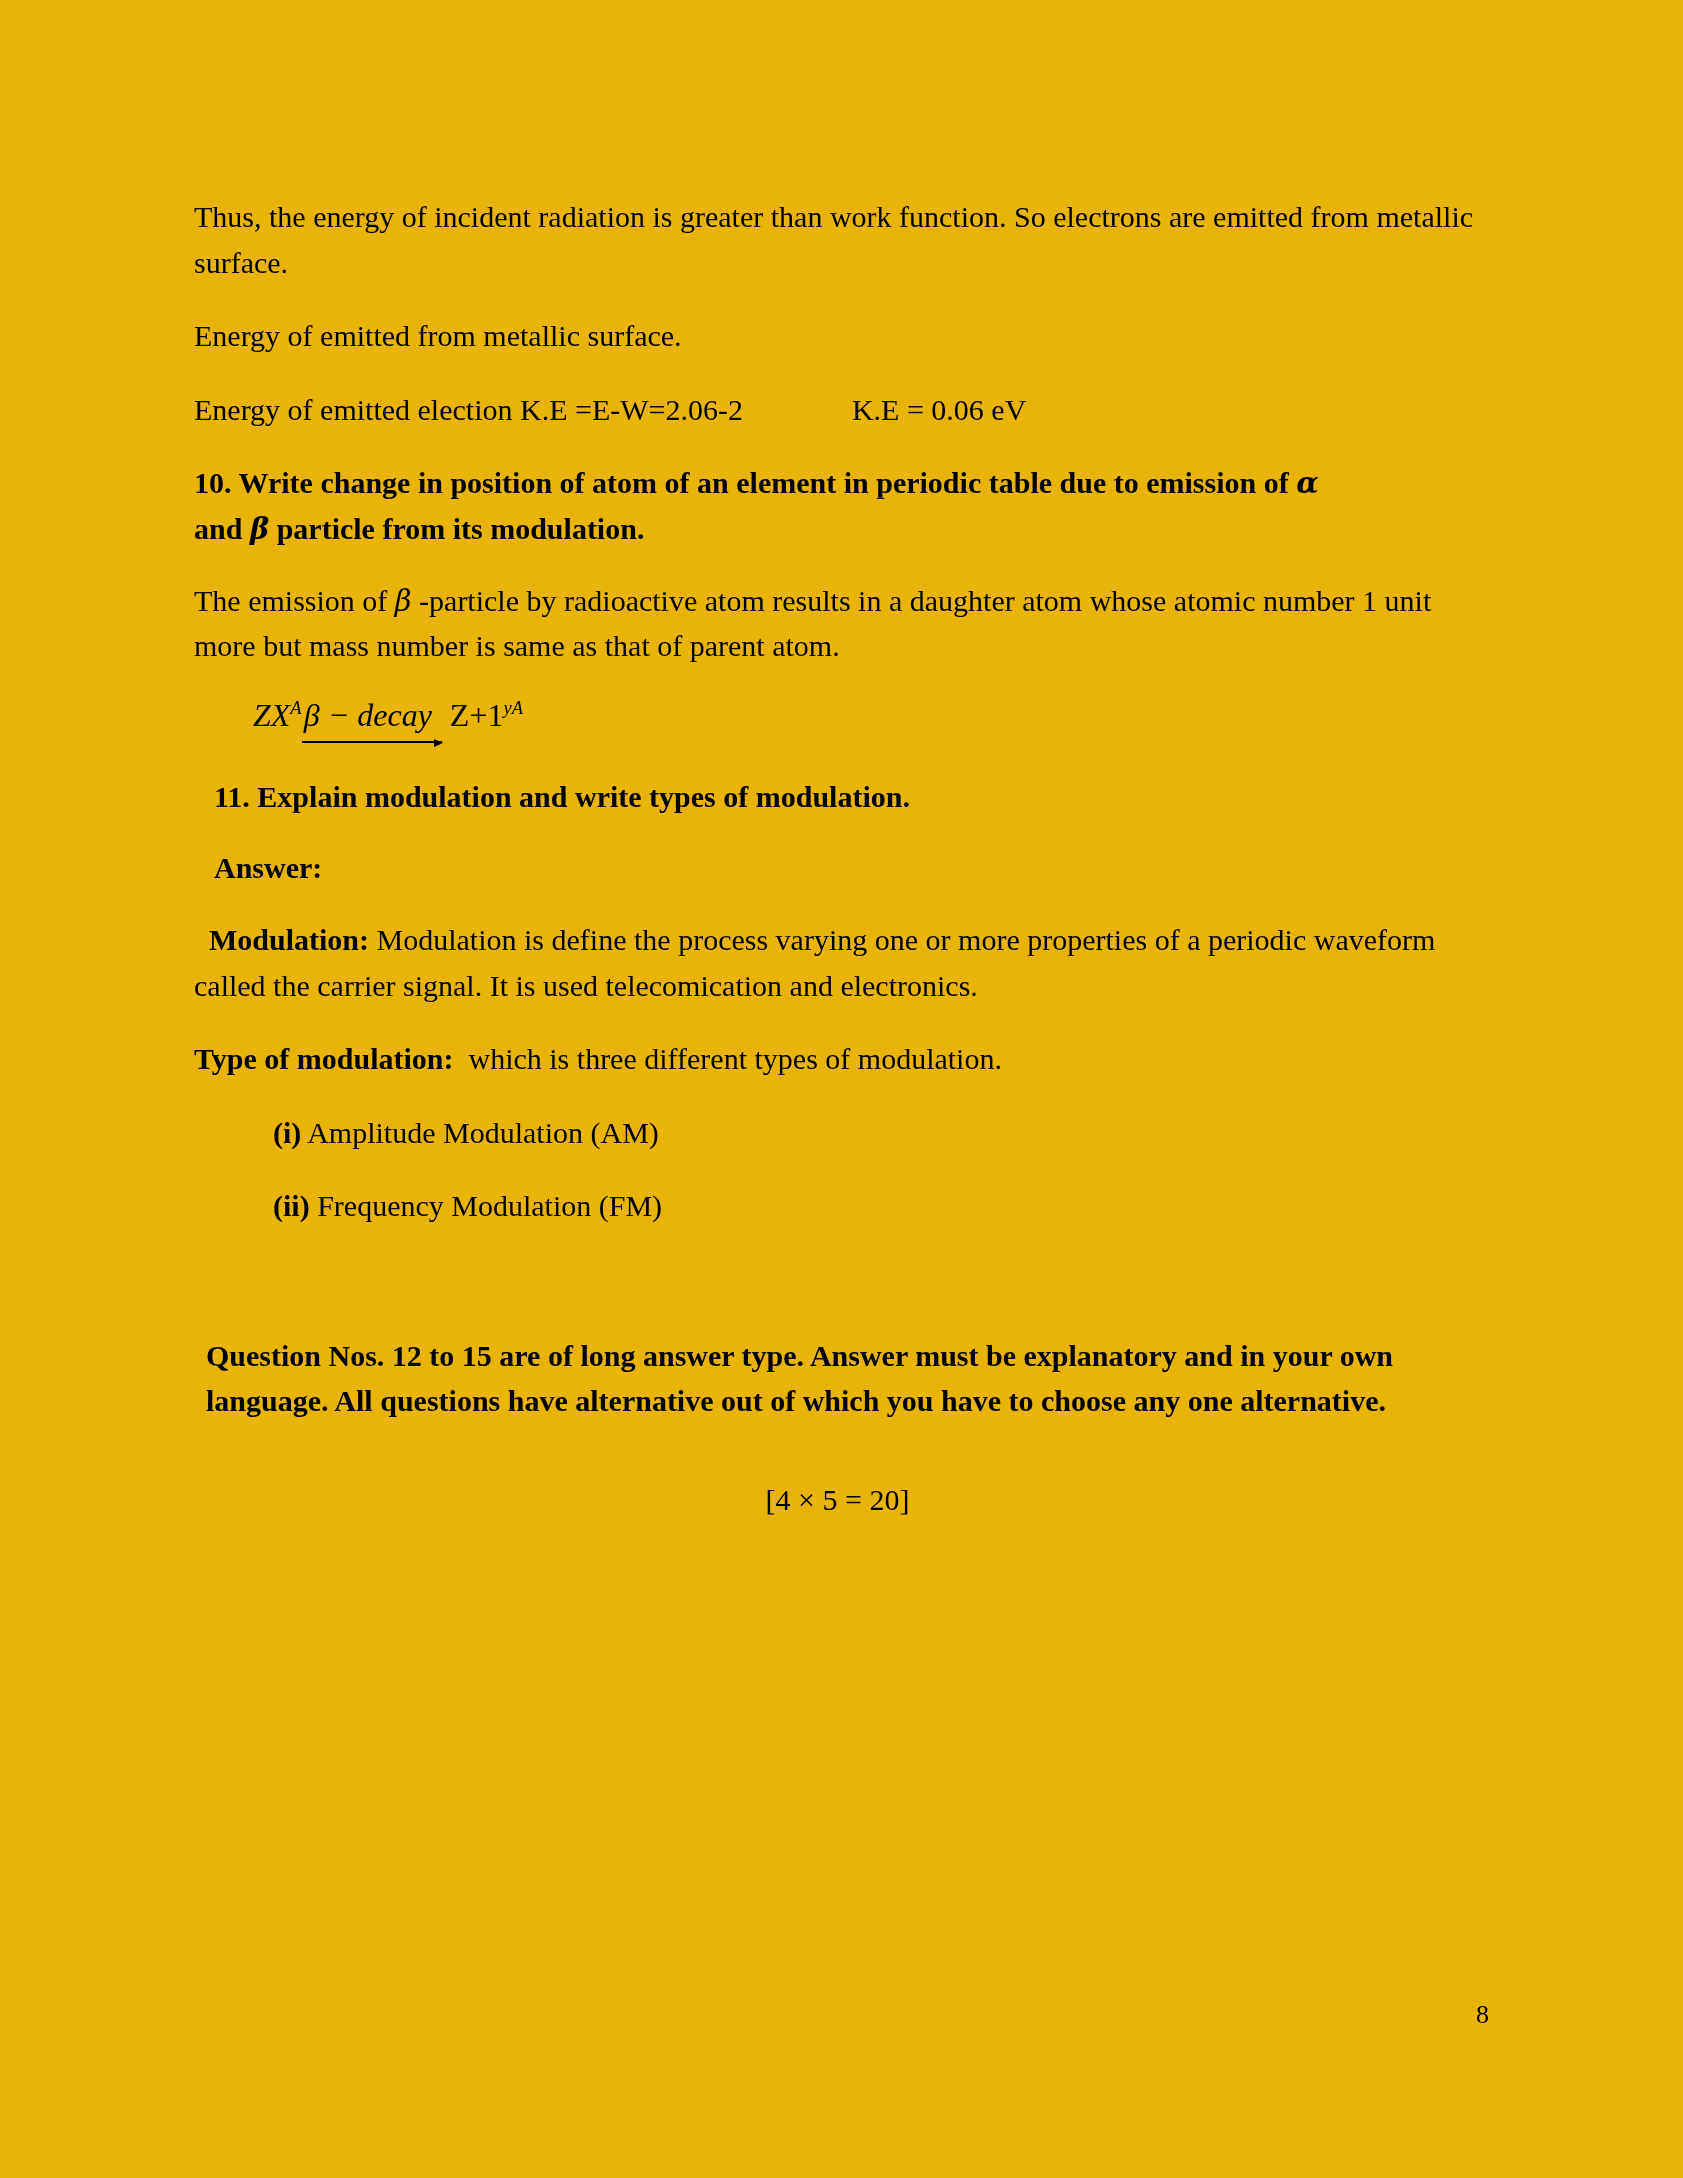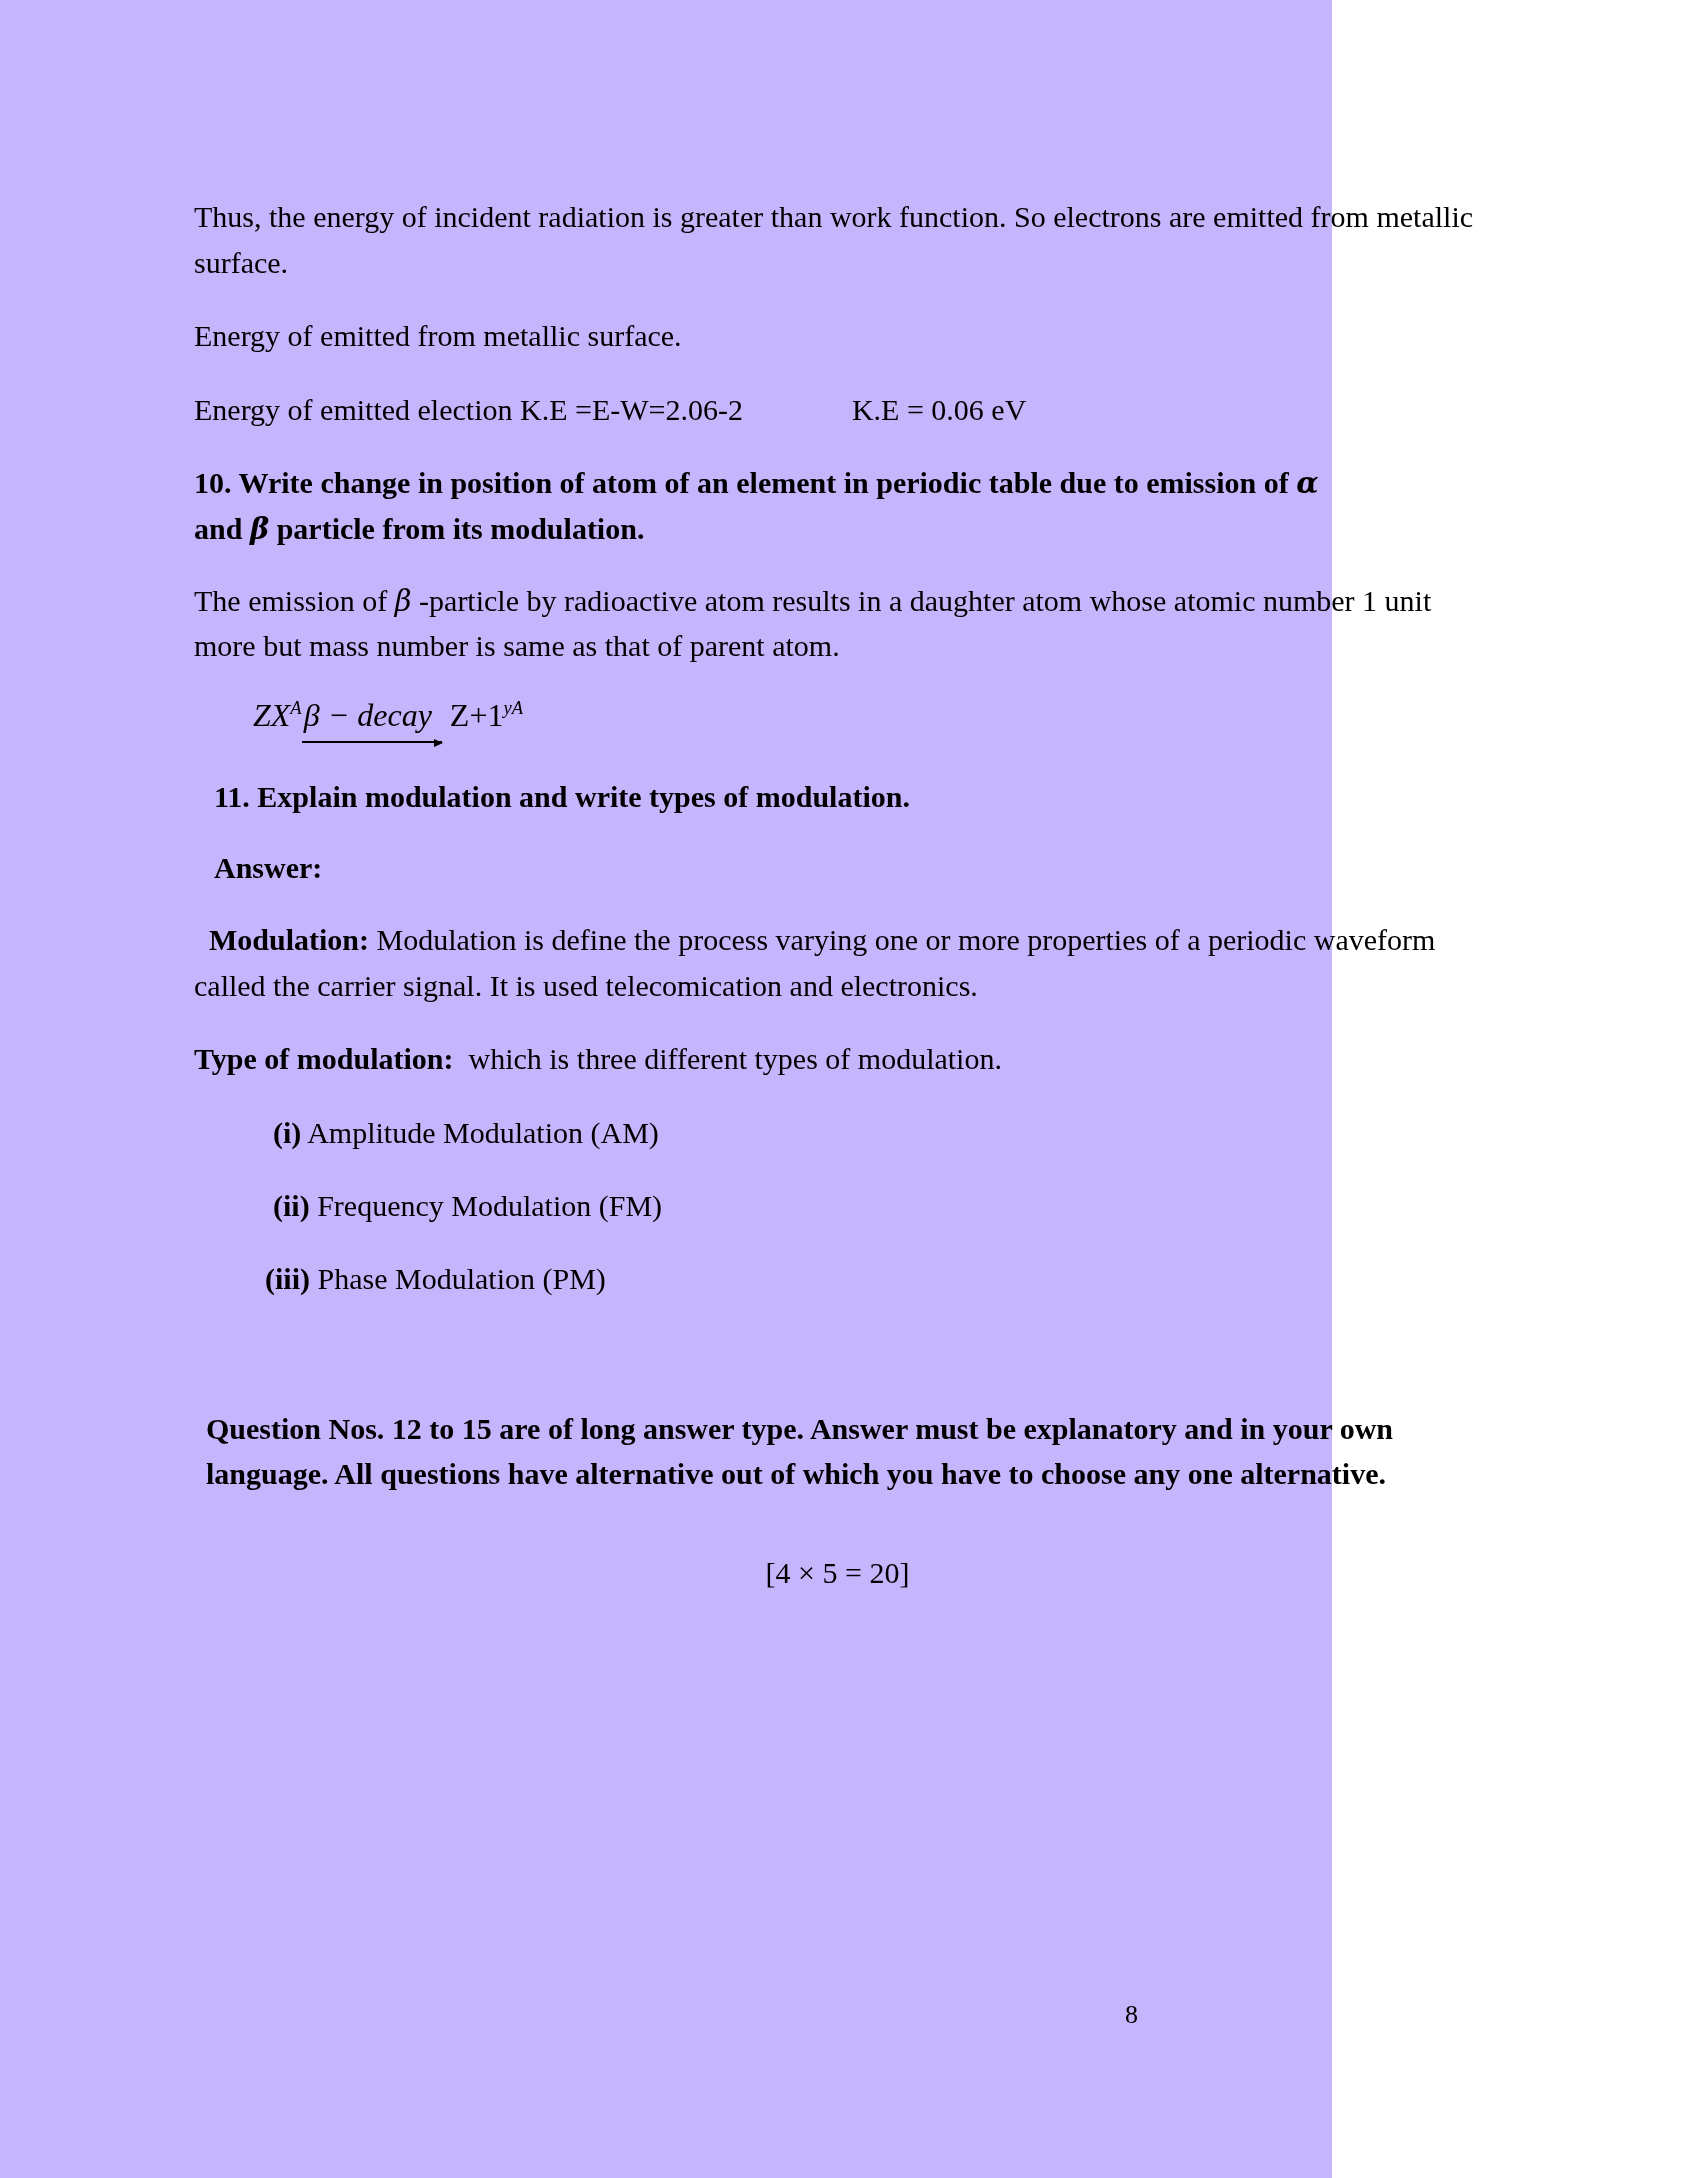--- a/index.html
+++ b/index.html
@@ -11,23 +11,23 @@
     width: 1683px;
     height: 2178px;
     font-family: "Liberation Serif", "DejaVu Serif", serif;
     color: #000000;
     position: relative;
     overflow: hidden;
   }
   .page {
     position: absolute;
     left: 0; top: 0;
-    width: 1332px;
+    width: 1683px;
     height: 2178px;
-    background: #c4b5fd;
+    background: #eab308;
   }
   .content {
     position: absolute;
     left: 194px;
     top: 194px;
     width: 1287px;
   }
   p.para {
     margin: 0 0 28px 0;
     font-size: 30px;
@@ -153,21 +153,20 @@
     <p class="heading q11">Answer:</p>
 
     <p class="para">&nbsp;&nbsp;<span class="bold">Modulation:</span> <span>Modulation is define the process varying one or more properties of a periodic waveform called the carrier signal. It is used telecomication and electronics.</span></p>
 
     <p class="para"><span class="bold">Type of modulation:</span>&nbsp; <span>which is three different types of modulation.</span></p>
 
     <p class="list-item"><span class="num">(i)</span> <span>Amplitude Modulation (AM)</span></p>
 
     <p class="list-item"><span class="num">(ii)</span> <span>Frequency Modulation (FM)</span></p>
 
-    <p class="list-item li-iii"><span class="num">(iii)</span> <span>Phase Modulation (PM)</span></p>
 
     <div class="gap-big"></div>
 
     <p class="longnote">Question Nos. 12 to 15 are of long answer type. Answer must be explanatory and in your own language. All questions have alternative out of which you have to choose any one alternative.</p>
 
     <div class="gap-mid"></div>
 
     <p class="marks">[4 × 5 = 20]</p>
 
   </div>

